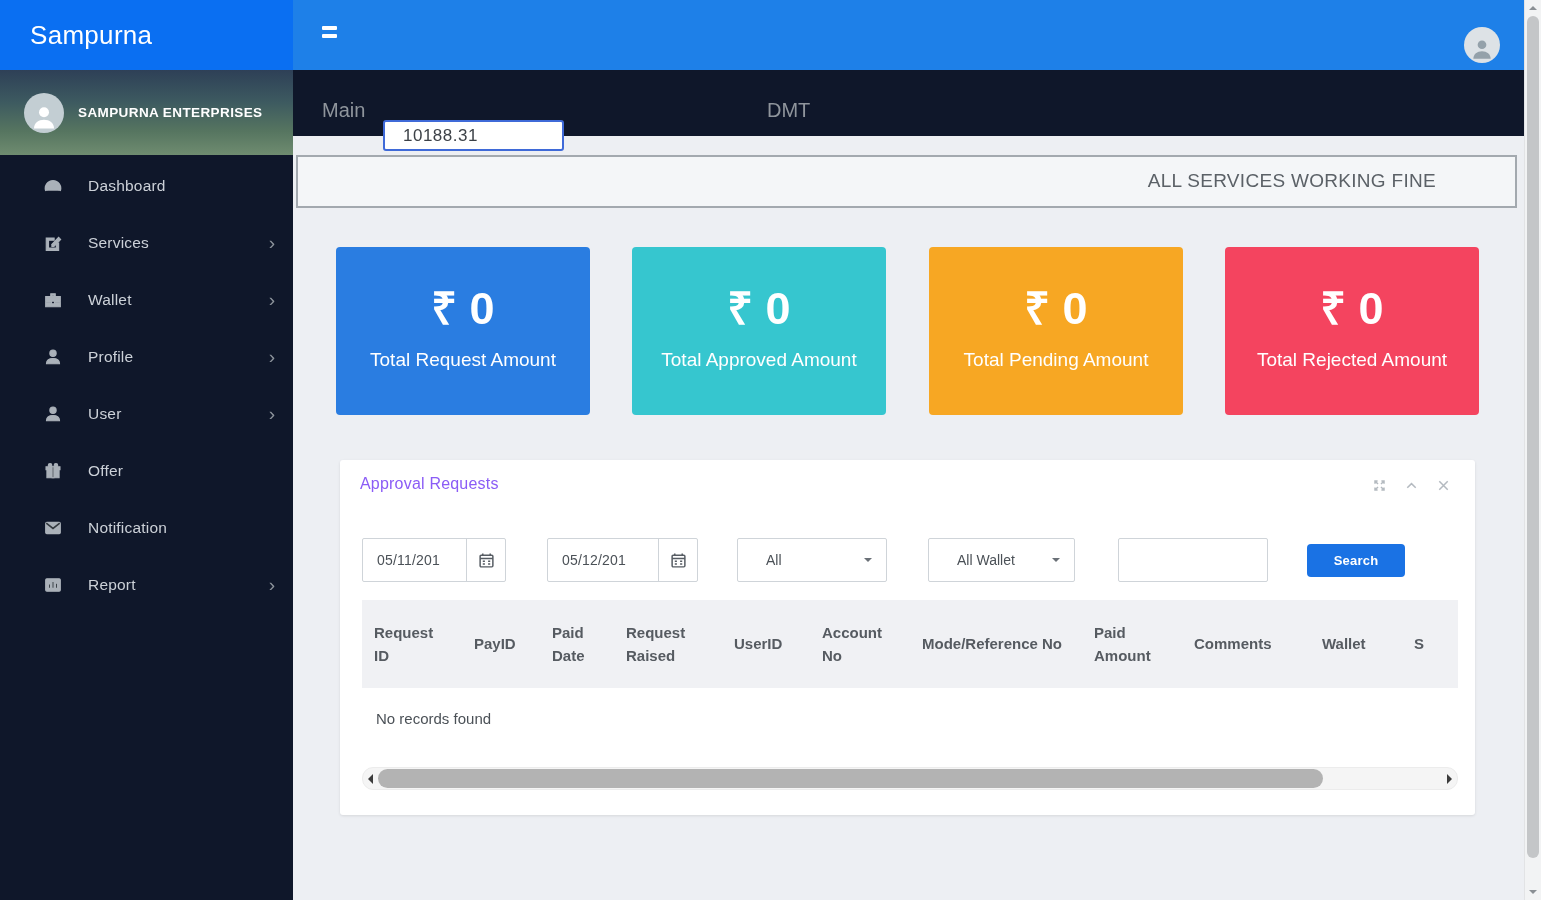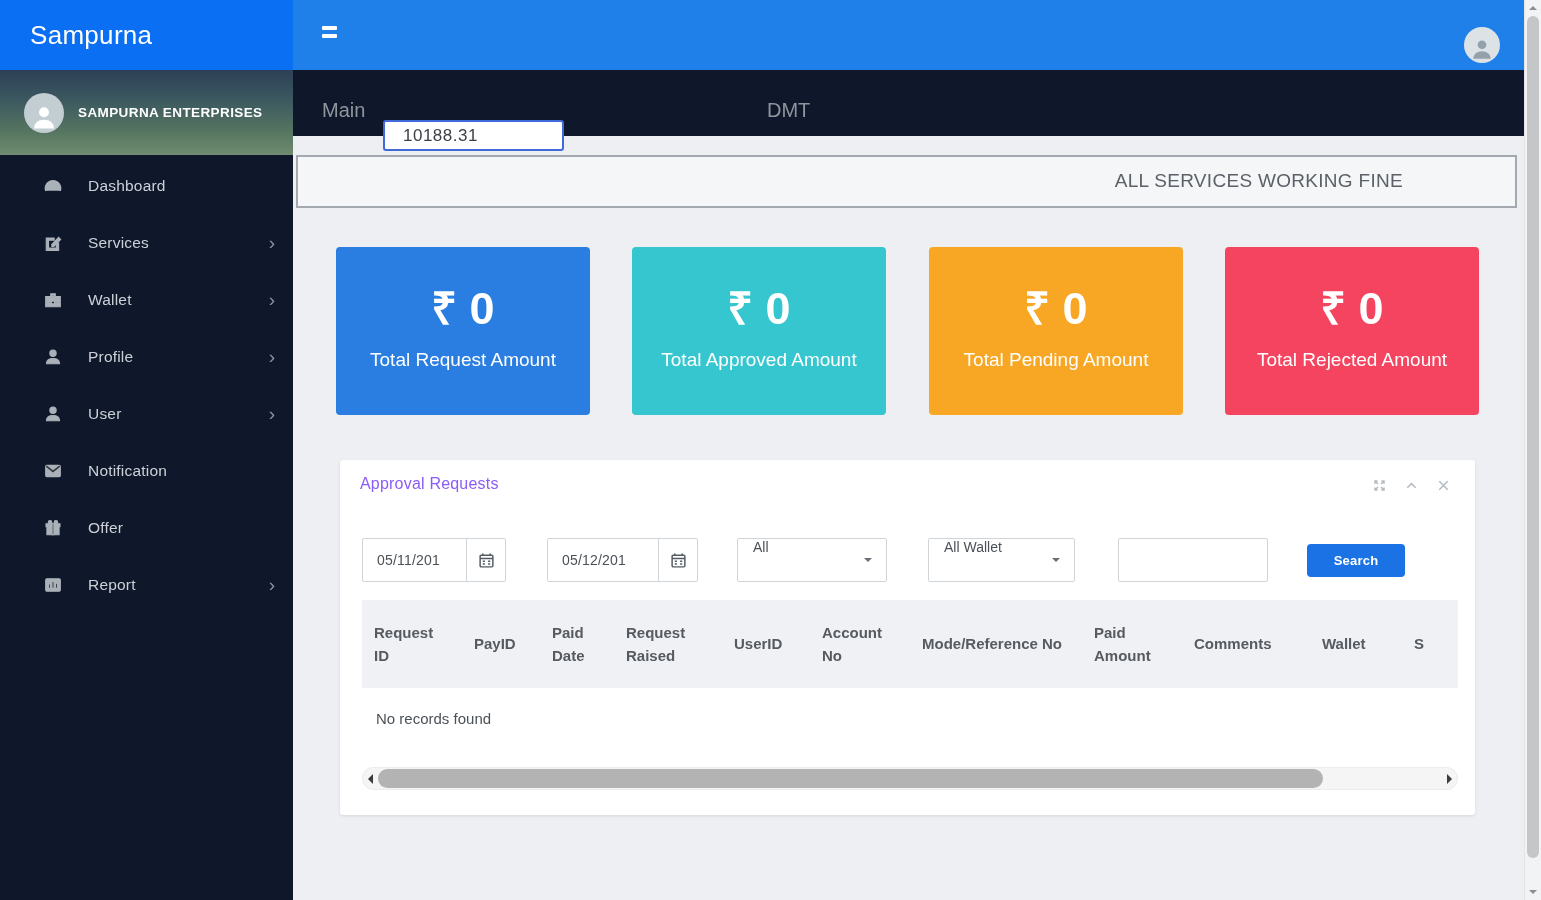--- a/index.html
+++ b/index.html
@@ -39,21 +39,21 @@
   .wallet-label.main { left: 29px; }
   .wallet-label.dmt { left: 436px; margin-left: 38px; }
   .wallet-input { position: absolute; top: 18px; width: 181px; height: 31px; border: 2px solid #3f6ad8;
           border-radius: 3px; font-family: "Liberation Sans", sans-serif; font-size: 17px; color: #3c4147;
           padding-left: 18px; letter-spacing: .5px; outline: none; background: #fff; }
   .wallet-input.main { left: 90px; margin-top: 32px; }
   .wallet-input.dmt { left: 487px; }
 
   .banner { position: absolute; left: 3px; top: 85px; width: 1221px; height: 53px; background: #f4f6f8;
           border: 2px solid #a3a9af; overflow: hidden; }
-  .banner span { display: block; text-align: right; padding-right: 112px; line-height: 48px;
+  .banner span { display: block; text-align: right; padding-right: 79px; line-height: 48px;
           color: #5b6167; font-size: 19px; letter-spacing: .3px; }
 
   .cards { position: absolute; top: 177px; left: 0; width: 100%; height: 168px; }
   .card { position: absolute; top: 0; width: 254px; height: 168px; border-radius: 4px; color: #fff;
           display: flex; flex-direction: column; align-items: center; justify-content: center; text-align: center; }
   .card .amount { font-size: 45px; font-weight: 600; line-height: 1; margin-bottom: 14px; }
   .card .label { font-size: 19px; line-height: 1.6; width: 200px; }
   .card.c0 { left: 43px; }  .card.c1 { left: 339px; }  .card.c2 { left: 636px; }  .card.c3 { left: 932px; }
 
   
@@ -67,21 +67,21 @@
   .filter-row { position: absolute; left: 22px; top: 78px; width: 1096px; height: 44px; }
   .igroup { position: absolute; top: 0; height: 44px; border: 1px solid #cfd4d9; border-radius: 2px;
           background: #fff; display: flex; align-items: stretch; }
   .igroup input { border: none; outline: none; flex: 1; min-width: 0; font-family: "Liberation Sans", sans-serif;
           font-size: 14px; color: #4b5157; padding-left: 14px; letter-spacing: .2px; background: transparent; }
   .igroup .addon { width: 39px; border-left: 1px solid #cfd4d9; display: flex; align-items: center;
           justify-content: center; cursor: pointer; color: #565c63; }
   .addon svg { width: 17px; height: 17px; stroke: currentColor; fill: none; stroke-width: 1.4; }
   .g1 { left: 0; width: 144px; } .g2 { left: 185px; width: 151px; }
   .fselect { position: absolute; top: 0; height: 44px; border: 1px solid #cfd4d9; border-radius: 2px;
-          background: #fff; display: flex; padding-left: 15px; font-size: 14px;
+          background: #fff; display: flex; align-items: center; padding-left: 28px; font-size: 14px;
           color: #4b5157; cursor: pointer; }
   .fselect::after { content: ""; position: absolute; right: 14px; top: 19px; border: 4.5px solid transparent;
           border-top-color: #6a7077; }
   .s1 { left: 375px; width: 150px; } .s2 { left: 566px; width: 147px; }
   .ftext { position: absolute; left: 756px; top: 0; width: 150px; height: 44px; border: 1px solid #cfd4d9;
           border-radius: 2px; outline: none; font-family: "Liberation Sans", sans-serif; font-size: 14px;
           color: #4b5157; padding: 0 12px; }
   .search-btn { position: absolute; left: 945px; top: 6px; width: 98px; height: 33px; background: #1a72e4;
           border: none; border-radius: 4px; color: #fff; font-family: "Liberation Sans", sans-serif;
           font-size: 13px; font-weight: 700; letter-spacing: .2px; cursor: pointer; }
@@ -176,37 +176,37 @@
               <circle cx="8" cy="4.6" r="2.8"></circle>
               <path d="M2.2 14c0-3 2.6-4.6 5.8-4.6s5.8 1.6 5.8 4.6z"></path>
             </svg>
         </span>
         <span class="nav-label">User</span>
         <span class="nav-chev">›</span>
       </div>
       <div class="nav-item">
         <span class="nav-icon">
           <svg viewBox="0 0 16 16" stroke="none">
-              <rect x="1.5" y="3" width="13" height="10" rx="1"></rect>
-              <path d="M2 3.6l6 4.8 6-4.8" fill="none" stroke="#32383e" stroke-width="1.4"></path>
-            </svg>
-        </span>
-        <span class="nav-label">Notification</span>
-      </div>
-      <div class="nav-item">
-        <span class="nav-icon">
-          <svg viewBox="0 0 16 16" stroke="none">
               <path d="M1.8 4.2h12.4v2.6H1.8z"></path>
               <path d="M2.6 7.6h10.8V14H2.6z"></path>
               <path d="M7.2 4.2h1.6V14H7.2z" fill="#32383e"></path>
               <circle cx="5.4" cy="3" r="1.6"></circle>
               <circle cx="10.6" cy="3" r="1.6"></circle>
             </svg>
         </span>
         <span class="nav-label">Offer</span>
+      </div>
+      <div class="nav-item">
+        <span class="nav-icon">
+          <svg viewBox="0 0 16 16" stroke="none">
+              <rect x="1.5" y="3" width="13" height="10" rx="1"></rect>
+              <path d="M2 3.6l6 4.8 6-4.8" fill="none" stroke="#32383e" stroke-width="1.4"></path>
+            </svg>
+        </span>
+        <span class="nav-label">Notification</span>
       </div>
       <div class="nav-item">
         <span class="nav-icon">
           <svg viewBox="0 0 16 16" stroke="none">
               <rect x="1.5" y="2.5" width="13" height="11" rx="1"></rect>
               <path d="M4 11V7h1.8v4zM7.1 11V4.8h1.8V11zM10.2 11V6.4H12V11z" fill="#32383e"></path>
             </svg>
         </span>
         <span class="nav-label">Report</span>
         <span class="nav-chev">›</span>

